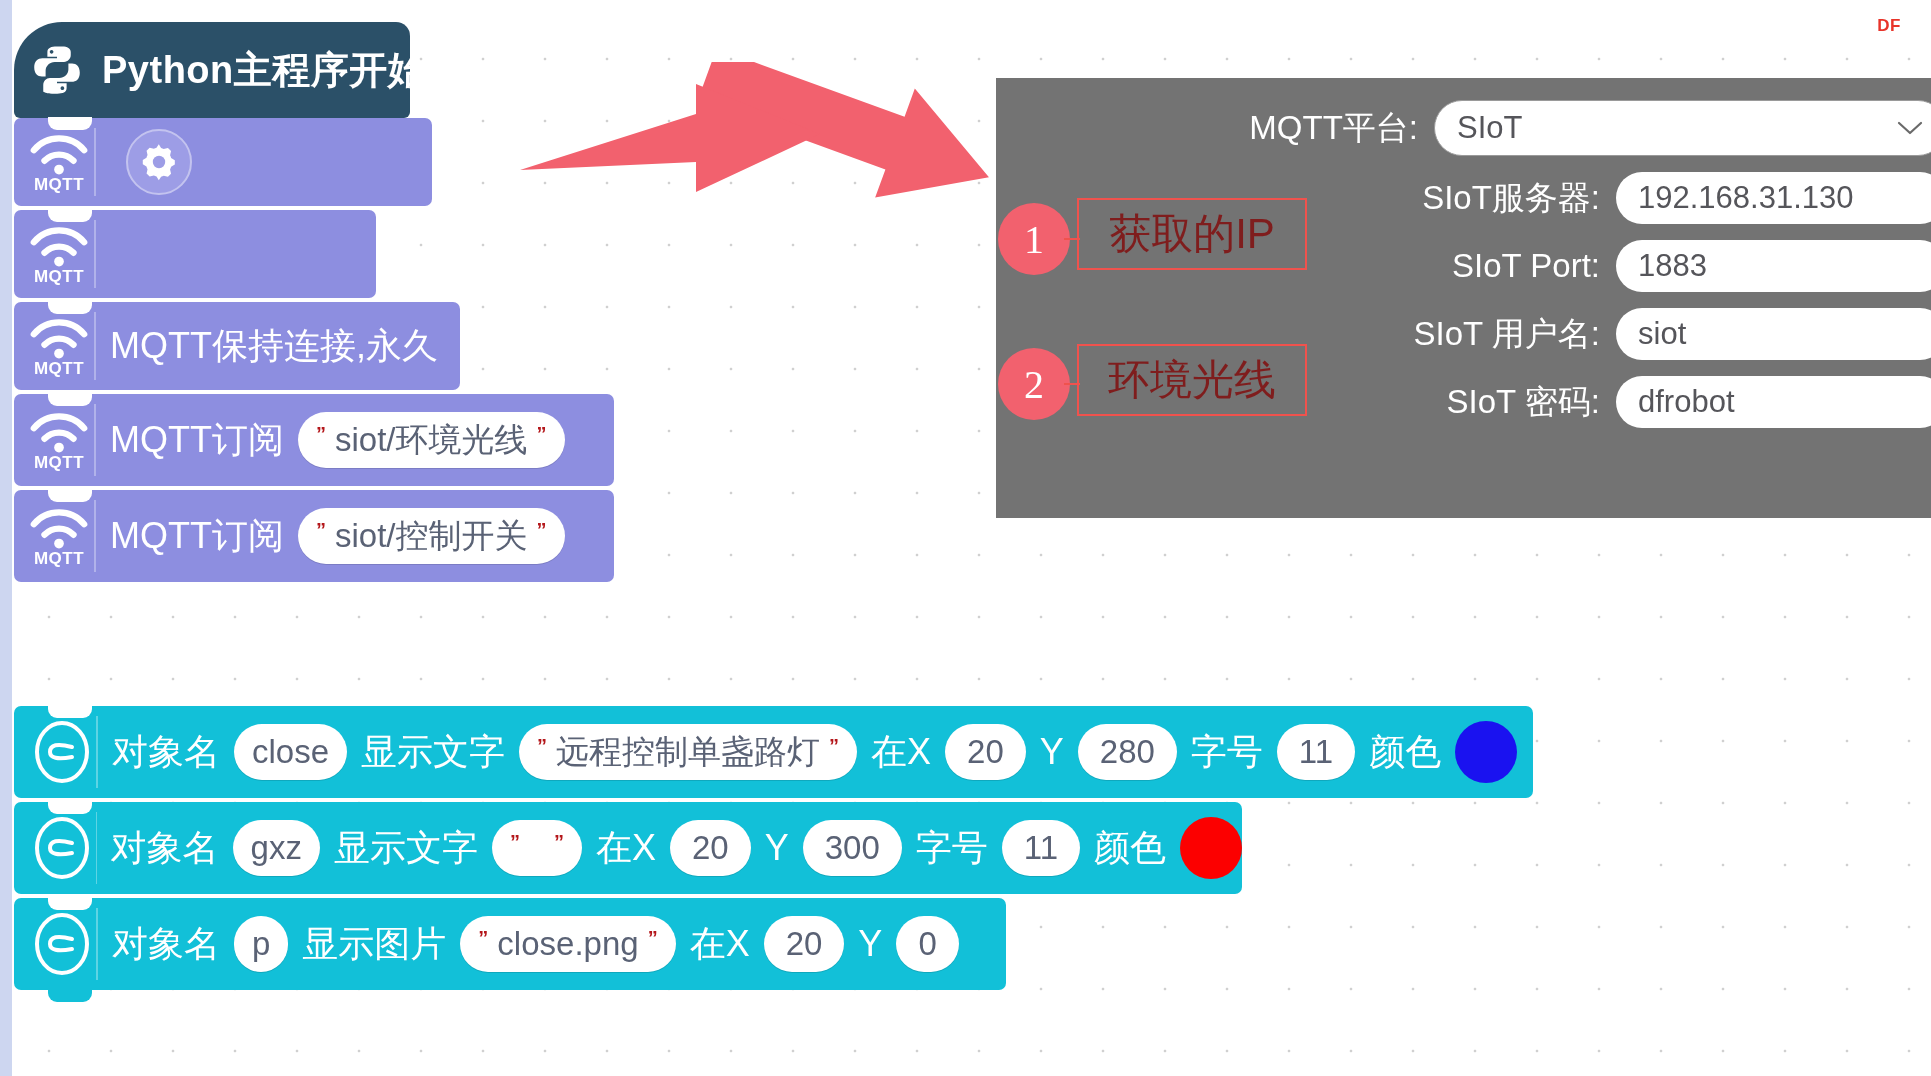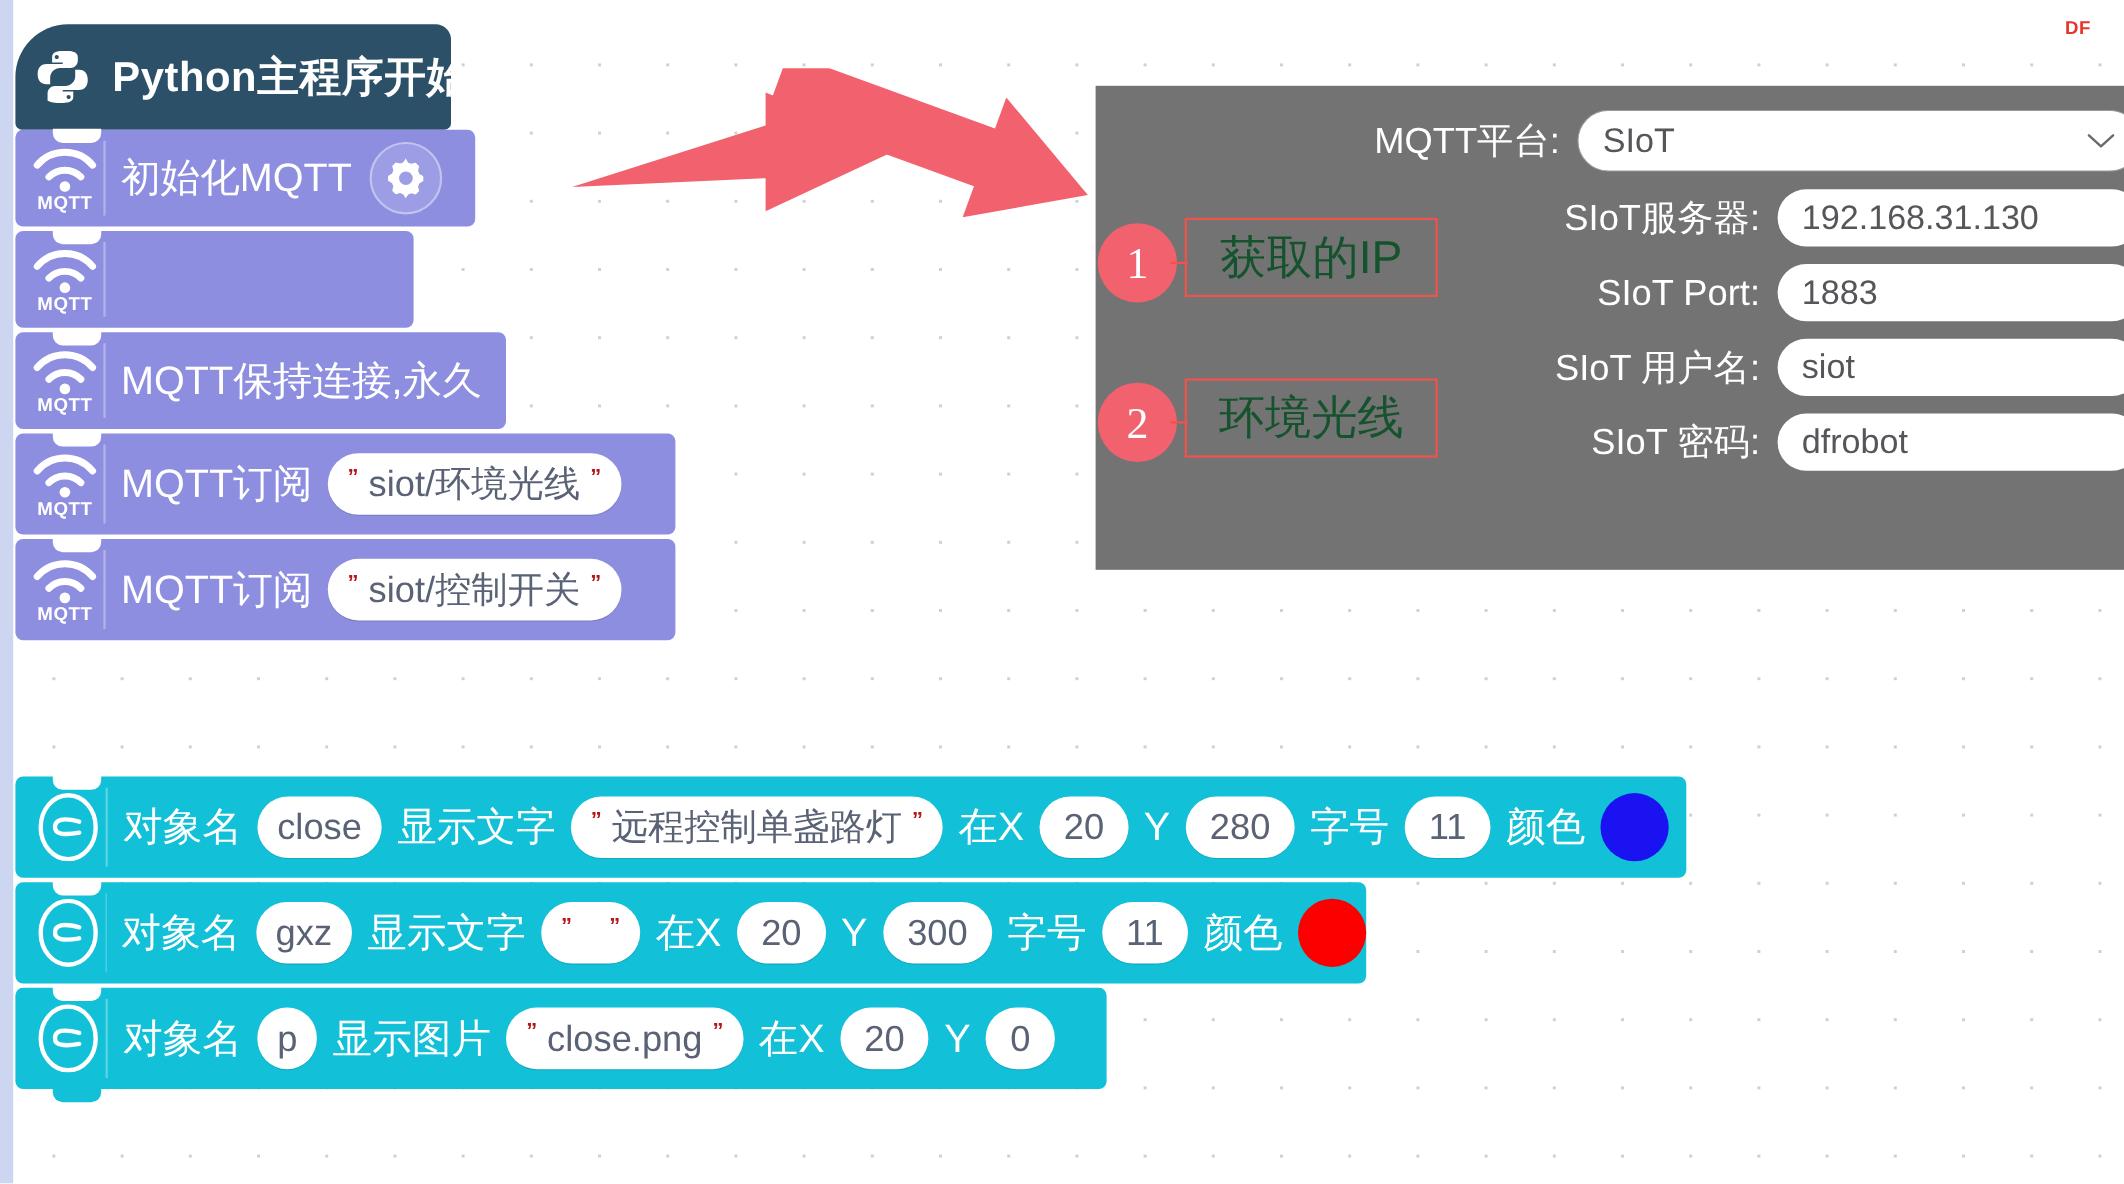--- a/index.html
+++ b/index.html
@@ -148,21 +148,21 @@
   .anno-circle {
     position: absolute; width: 72px; height: 72px; border-radius: 50%;
     background: #f2616e; color: #ffffff; z-index: 30;
     display: flex; align-items: center; justify-content: center;
     font-size: 40px; font-family: "Liberation Serif", serif;
   }
   #c1 { left: 998px; top: 203px; }
   #c2 { left: 998px; top: 348px; }
   .anno-box {
     position: absolute; border: 2px solid #f0524d; z-index: 29;
-    color: #14532d; font-size: 42px; z-index: 31;
+    color: #7f1d1d; font-size: 42px; z-index: 31;
     display: flex; align-items: center; justify-content: center;
     background: transparent; white-space: nowrap;
   }
   #ab1 { left: 1077px; top: 198px; width: 230px; height: 72px; }
   #ab2 { left: 1077px; top: 344px; width: 230px; height: 72px; }
   .anno-dash {
     position: absolute; height: 2px; background: #f0524d; z-index: 30;
   }
   #ad1 { left: 1064px; top: 238px; width: 16px; }
   #ad2 { left: 1064px; top: 383px; width: 16px; }
@@ -189,21 +189,20 @@
 <div class="blk mqtt notch-top" id="b-init">
   <div class="icon-col">
     <svg class="mq-icon" viewBox="0 0 64 46" aria-hidden="true">
       <path d="M6 18 A34 34 0 0 1 58 18" fill="none" stroke="#fff" stroke-width="6.5" stroke-linecap="round"></path>
       <path d="M17 29 A21 21 0 0 1 47 29" fill="none" stroke="#fff" stroke-width="6.5" stroke-linecap="round"></path>
       <circle cx="32" cy="38" r="5" fill="#fff"></circle>
     </svg>
     <div class="mq-word">MQTT</div>
   </div>
   <div class="sep"></div>
-  <div class="lbl">初始化MQTT</div>
   <div class="gear-btn">
     <svg width="40" height="40" viewBox="0 0 40 40" aria-hidden="true">
       <path fill="#ffffff" d="M20 2.5l2.6 4.2a14 14 0 0 1 3 1.2l4.8-1.1 3.5 3.5-1.1 4.8c.5.9.9 1.9 1.2 3l4.2 2.6v4.9l-4.2 2.6a14 14 0 0 1-1.2 3l1.1 4.8-3.5 3.5-4.8-1.1c-.9.5-1.9.9-3 1.2L20 43.5 17.4 39.3a14 14 0 0 1-3-1.2l-4.8 1.1L6.1 35.7l1.1-4.8c-.5-.9-.9-1.9-1.2-3L1.8 25.3v-4.9l4.2-2.6c.3-1.1.7-2.1 1.2-3L6.1 10l3.5-3.5 4.8 1.1c.9-.5 1.9-.9 3-1.2L20 2.5z" transform="scale(0.88) translate(2.5,0)"></path>
       <circle cx="20" cy="20" r="6.2" fill="#9d9de6"></circle>
     </svg>
   </div>
 </div>
 
 <div class="blk mqtt notch-top" id="b-conn">
   <div class="icon-col">

